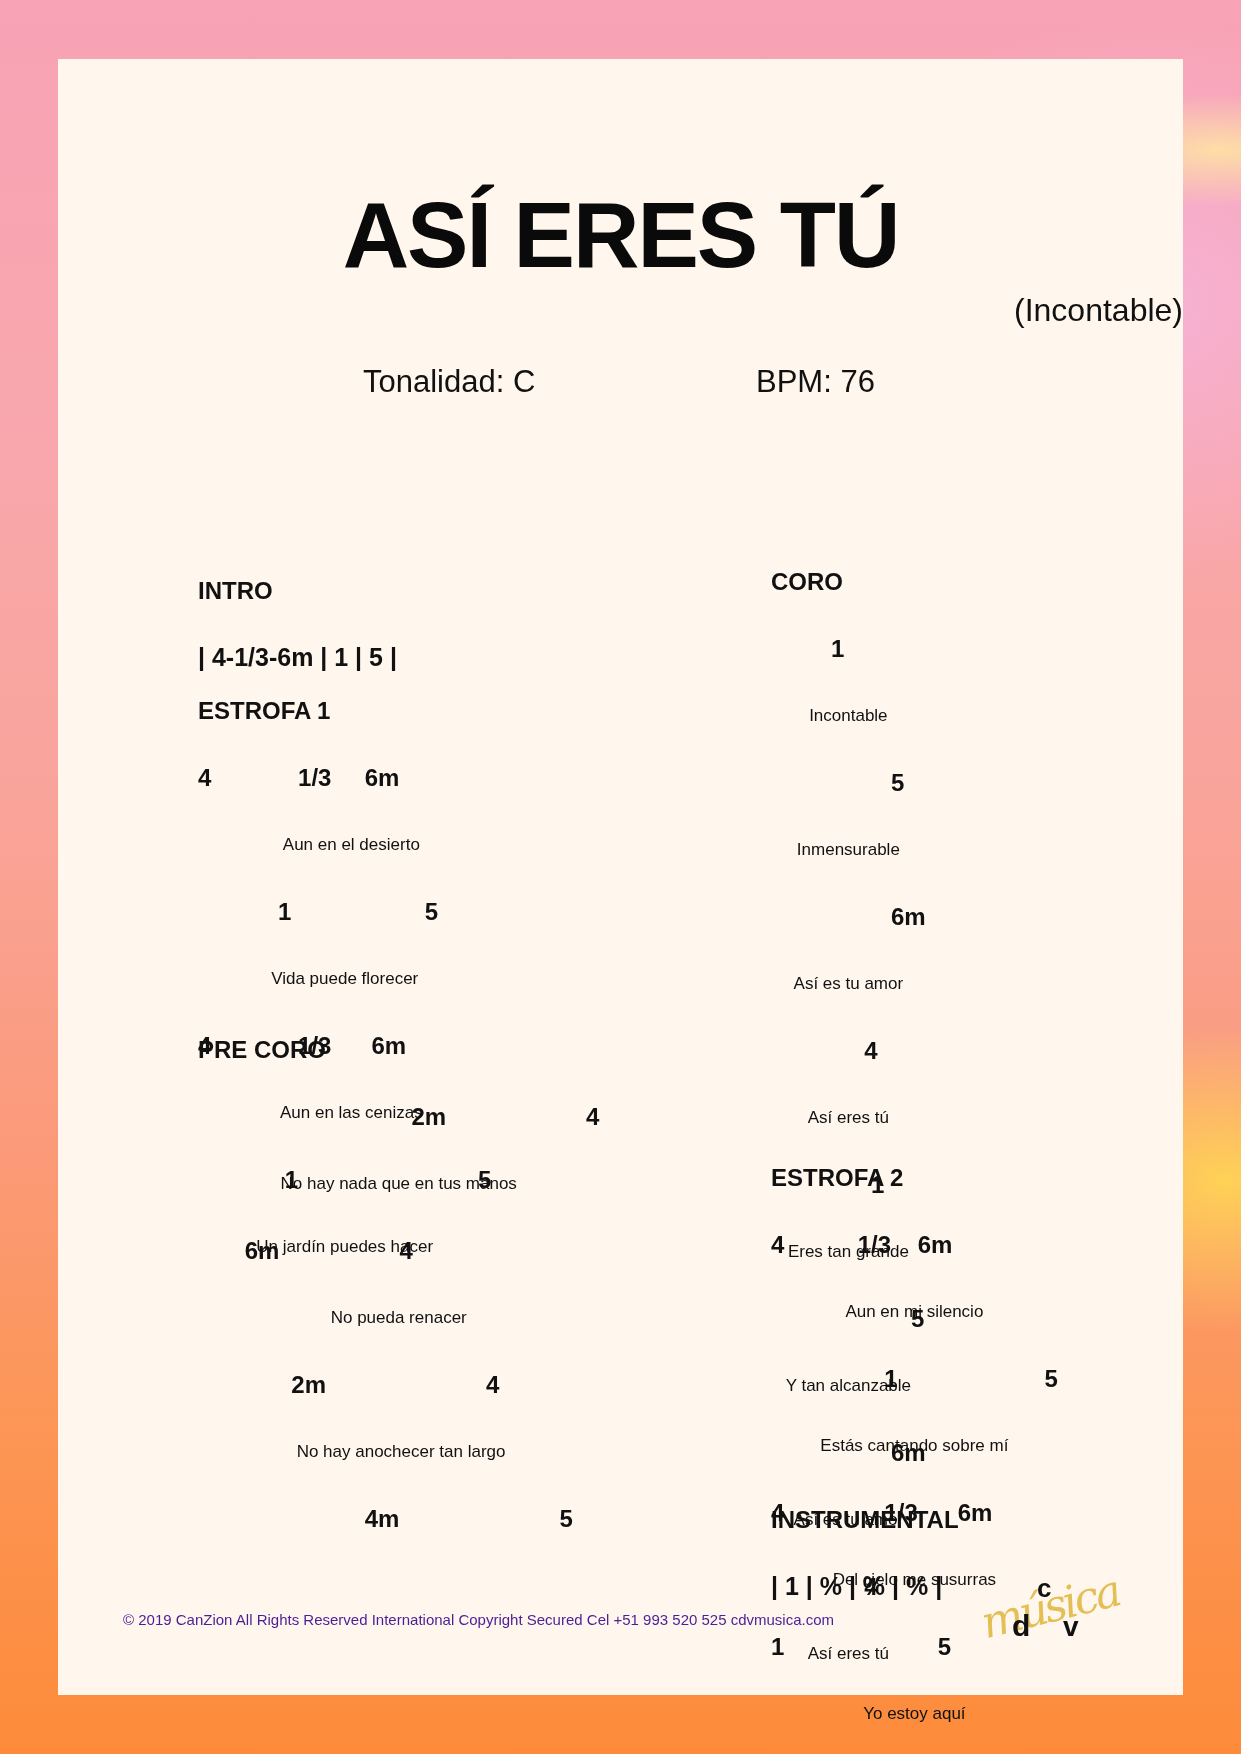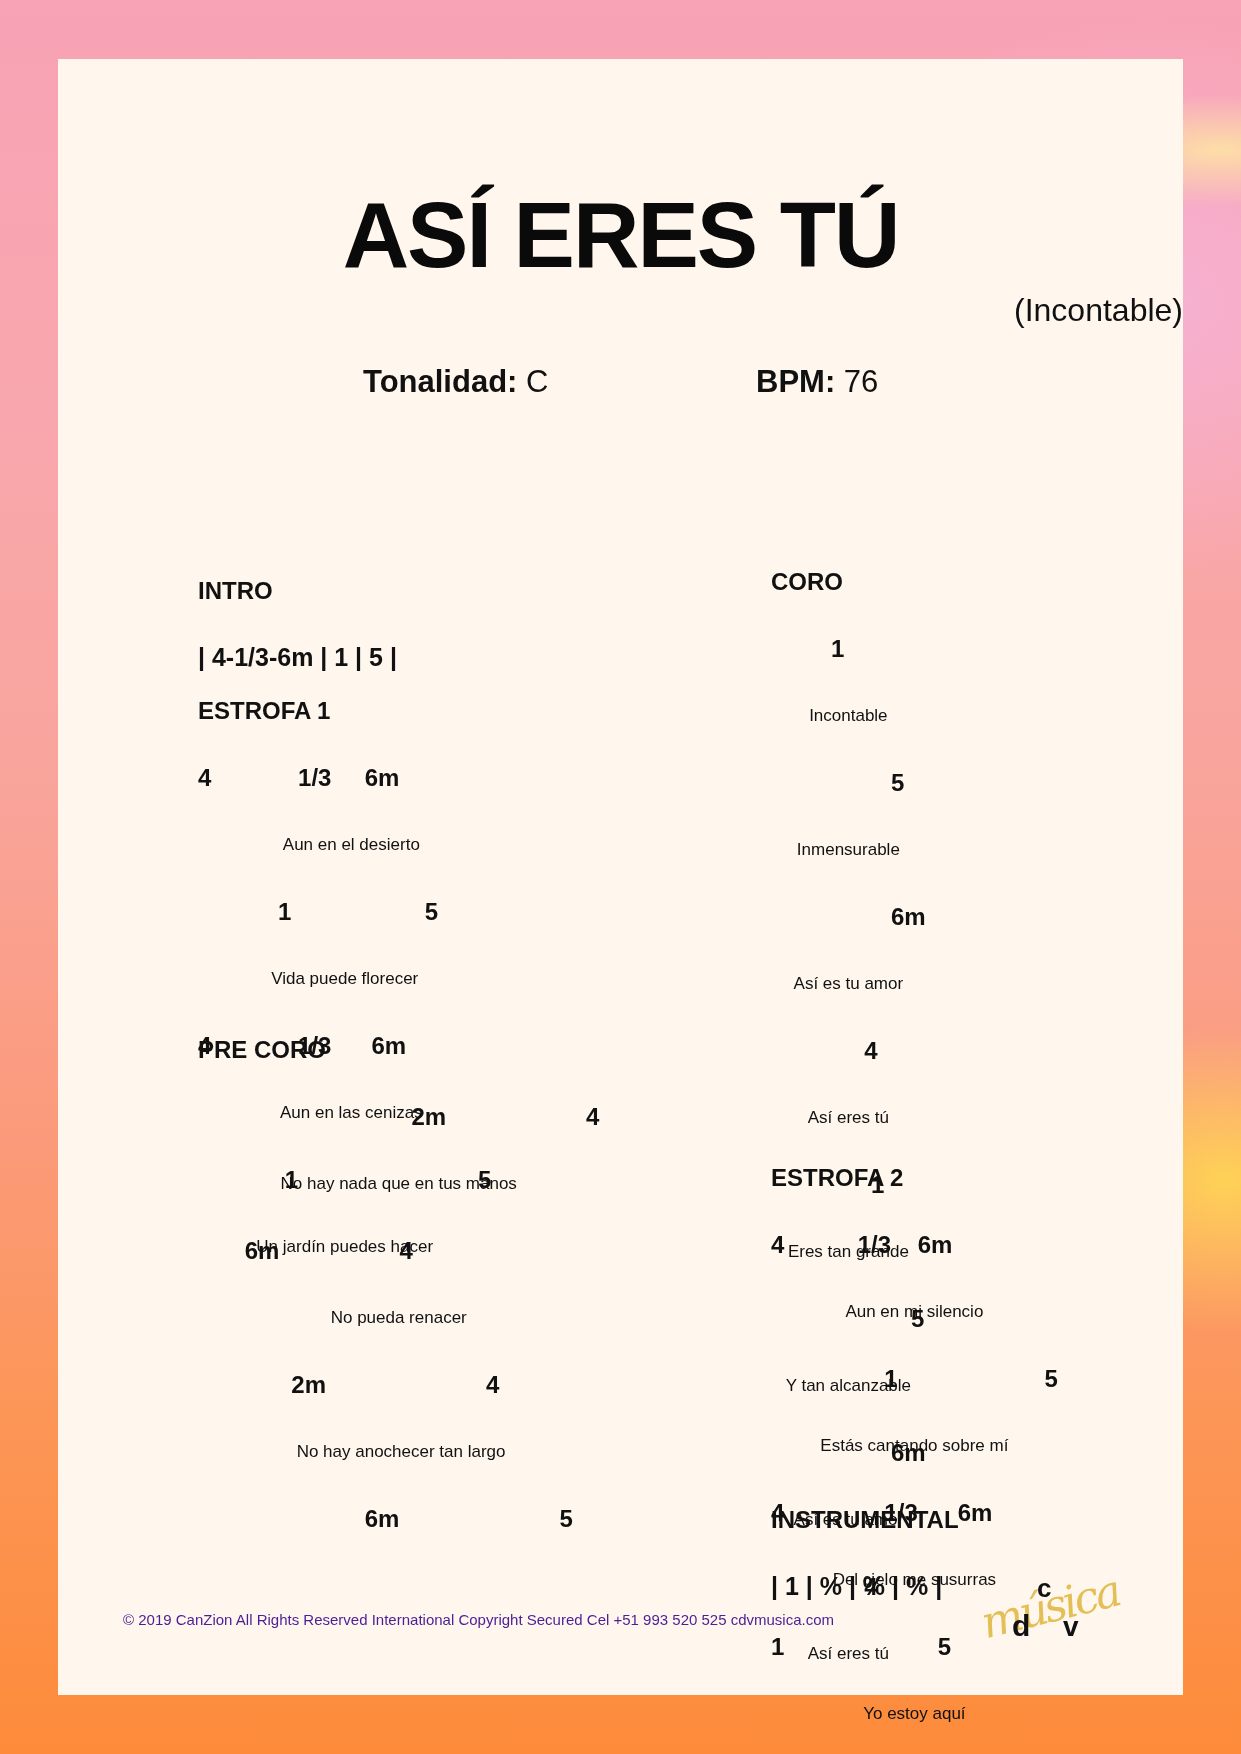--- a/index.html
+++ b/index.html
@@ -37,21 +37,21 @@
       top: 233px;
       text-align: right;
       font-size: 32px;
       font-weight: 400;
     }
     .meta {
       position: absolute;
       top: 305px;
       font-size: 31px;
     }
-    .meta b { font-weight: 700; }
+    .meta b { font-weight: 400; }
     .meta.key { left: 305px; }
     .meta.bpm { left: 698px; }
 
     .col { position: absolute; top: 416px; }
     .col.left { left: 140px; }
     .col.right { left: 713px; }
 
     .section { position: absolute; left: 0; white-space: pre; }
     .sec-title {
       font-size: 24px;
@@ -148,21 +148,21 @@
     </div>
 
     <div class="section" style="top:524px">
       <span class="sec-title">PRE CORO</span>
       <span class="chord">                                2m                     4</span>
       <span class="lyric">No hay nada que en tus manos</span>
       <span class="chord">       6m                  4</span>
       <span class="lyric">No pueda renacer</span>
       <span class="chord">              2m                        4</span>
       <span class="lyric"> No hay anochecer tan largo</span>
-      <span class="chord">                         6m                        5</span>
+      <span class="chord">                         4m                        5</span>
     </div>
   </div>
 
   <div class="col right">
     <div class="section" style="top:56px">
       <span class="sec-title">CORO</span>
       <span class="chord">         1</span>
       <span class="lyric">Incontable</span>
       <span class="chord">                  5</span>
       <span class="lyric">Inmensurable</span>

